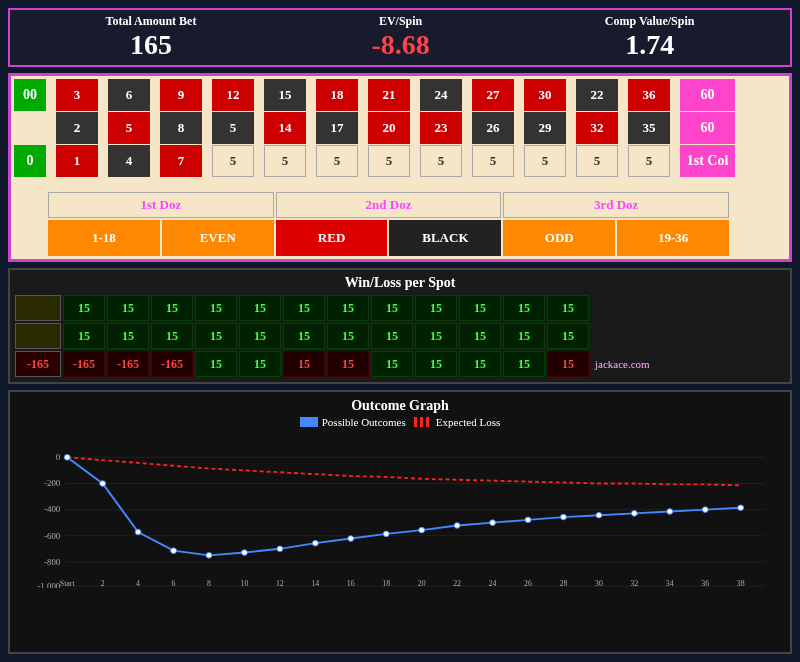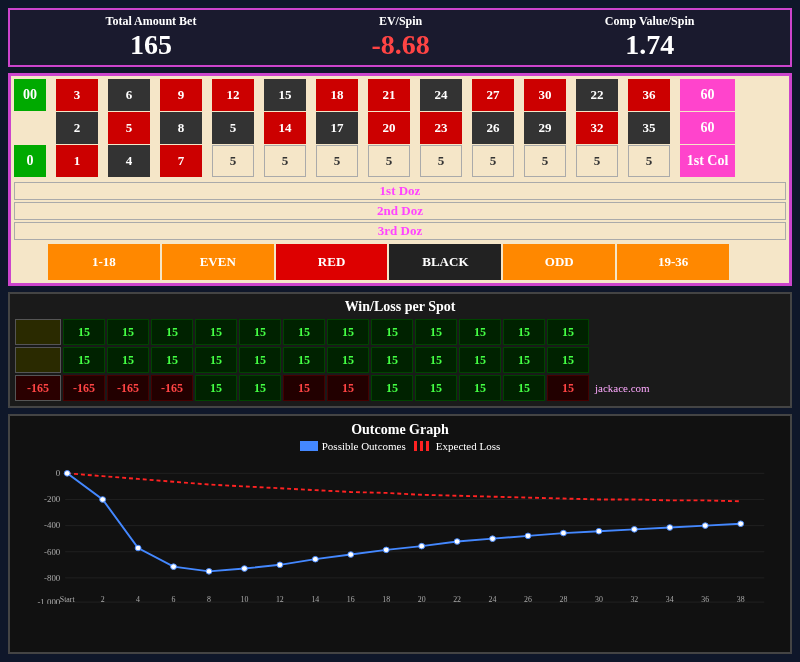--- a/index.html
+++ b/index.html
@@ -111,22 +111,21 @@
       font-size: 14px;
       color: white;
       flex-shrink: 0;
     }
     .col-bet.pink { background: #ff44cc; }
 
     
     .dozens-section {
       display: flex;
       gap: 2px;
-      margin-top: 2px;
-      flex-direction: column;
+      margin-top: 14px;
     }
     .dozen-cell {
       flex: 1;
       height: 26px;
       display: flex;
       align-items: center;
       justify-content: center;
       font-weight: bold;
       font-size: 13px;
       color: #ff44ff;
@@ -228,21 +227,21 @@
       color: white;
       font-size: 14px;
       font-weight: bold;
       margin-bottom: 2px;
     }
 
     .graph-legend {
       display: flex;
       gap: 8px;
       justify-content: center;
-      margin-bottom: 12px;
+      margin-bottom: 20px;
     }
     .legend-item {
       display: flex;
       align-items: center;
       gap: 4px;
       font-size: 11px;
       color: white;
     }
     .legend-box {
       width: 18px;

